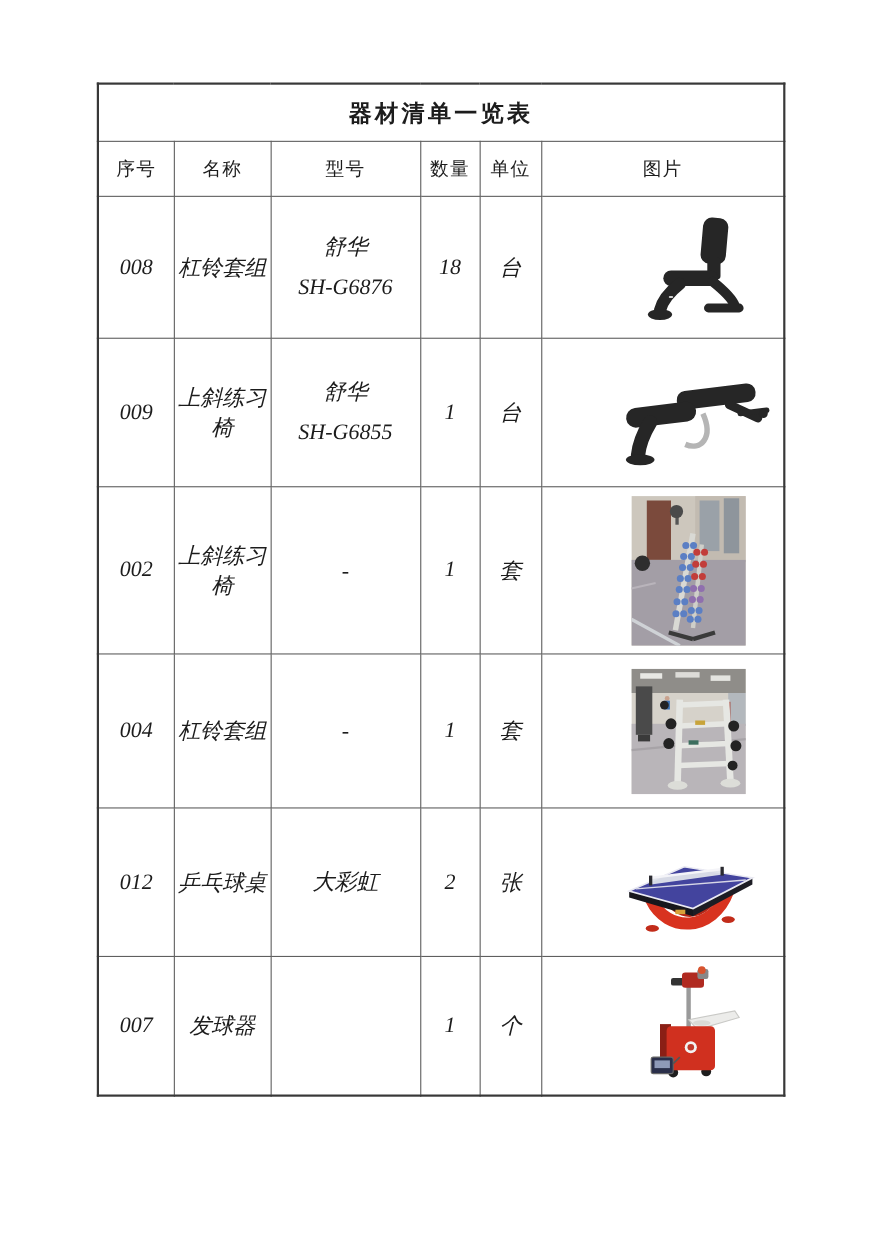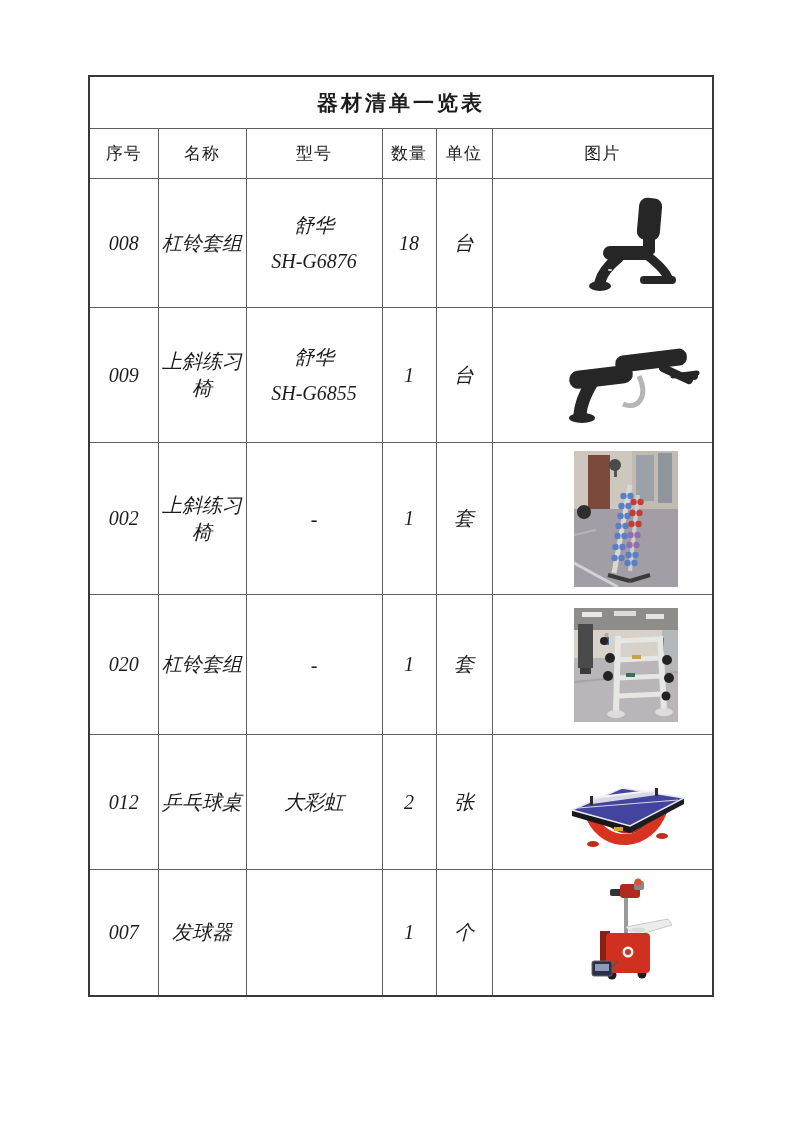--- a/index.html
+++ b/index.html
@@ -168,21 +168,21 @@
                   <circle cx="63.5" cy="84" r="3.2"></circle>
             <circle cx="55.5" cy="94" r="3.2"></circle>
                   <circle cx="62.5" cy="94" r="3.2"></circle>
           </g>
         </svg>
       </div>
     </td>
   </tr>
 
   <tr class="data-row r3">
-    <td>020</td>
+    <td>004</td>
     <td>杠铃套组</td>
     <td>
       <div class="model-line">-</div>
 
     </td>
     <td>1</td>
     <td>套</td>
     <td>
       <div class="photo" style="width:104px;height:114px">
         <svg width="104" height="114" viewBox="0 0 104 114">

